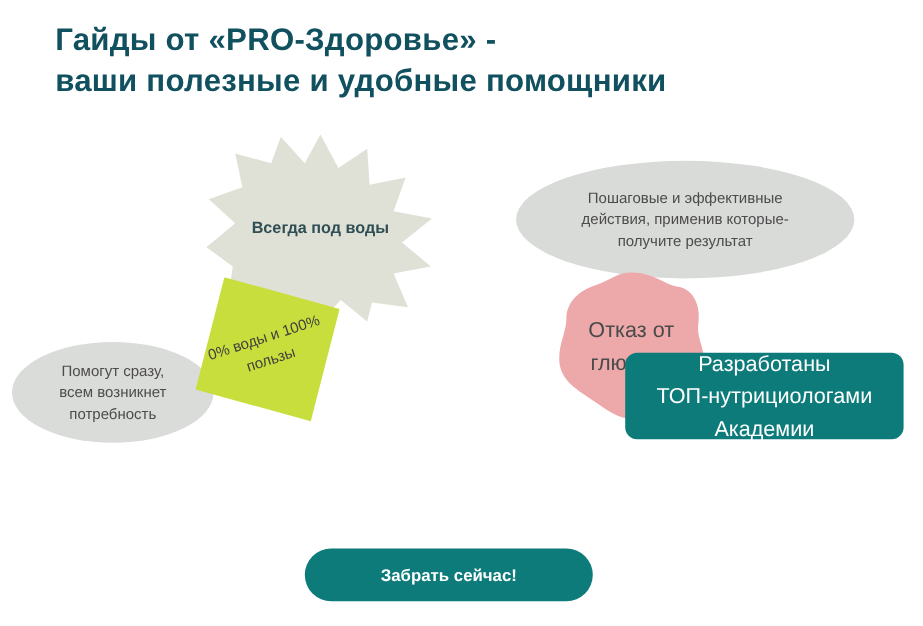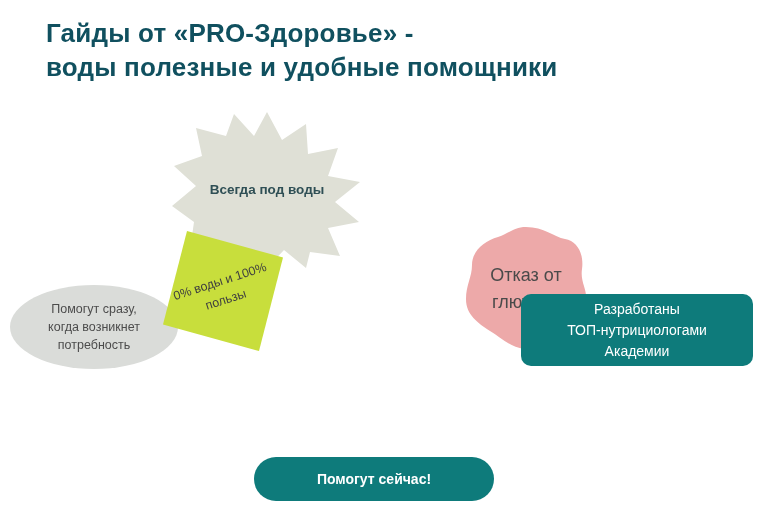--- a/index.html
+++ b/index.html
@@ -192,21 +192,21 @@
 
   
   .teal-card {
     left: 521px;
     top: 194px;
     width: 232px;
     height: 72px;
     background: #0e7b7b;
     border-radius: 10px;
     color: #ffffff;
-    font-size: 14px;
+    font-size: 18px;
     line-height: 1.5;
   }
 
   
   .cta {
     position: absolute;
     left: 254px;
     top: 457px;
     width: 240px;
     height: 44px;
@@ -223,37 +223,42 @@
     justify-content: center;
   }
 </style>
 </head>
 <body>
 
 <div class="page">
 
   <div class="heading">
     <span class="line">Гайды от «PRO-Здоровье» -</span>
-    <span class="line">воды полезные и удобные помощники</span>
+    <span class="line">ваши полезные и удобные помощники</span>
   </div>
 
   <div class="diagram">
 
     <div class="shape star-wrap">
       <svg width="190" height="160" viewBox="0 0 190 160">
         <polygon points="95,2 110,30 134,14 136,44 166,38 156,66 188,72 163,92 187,112 156,118 168,146 138,142 134,158 112,140 95,158 78,140 56,156 48,130 18,140 22,112 0,96 24,76 2,56 30,46 24,18 54,26 62,4 82,26" fill="#dfe0d6"></polygon>
       </svg>
       <div class="star-label">Всегда
 под воды</div>
     </div>
 
+    <div class="shape ellipse-steps">
+      <span class="txt">Пошаговые и эффективные
+действия, применив которые-
+получите результат</span>
+    </div>
 
     <div class="shape ellipse-help">
       <span class="txt">Помогут сразу,
-когда возникнет
+всем возникнет
 потребность</span>
     </div>
 
     <div class="shape diamond">
       <div class="quad"></div>
       <div class="dlabel">0% воды и
 100% пользы</div>
     </div>
 
 
@@ -266,15 +271,15 @@
     </div>
 
     <div class="shape teal-card">
       <span class="txt">Разработаны
 ТОП-нутрициологами
 Академии</span>
     </div>
 
   </div>
 
-  <button class="cta">Помогут сейчас!</button>
+  <button class="cta">Забрать сейчас!</button>
 
 </div>
 
 </body></html>

